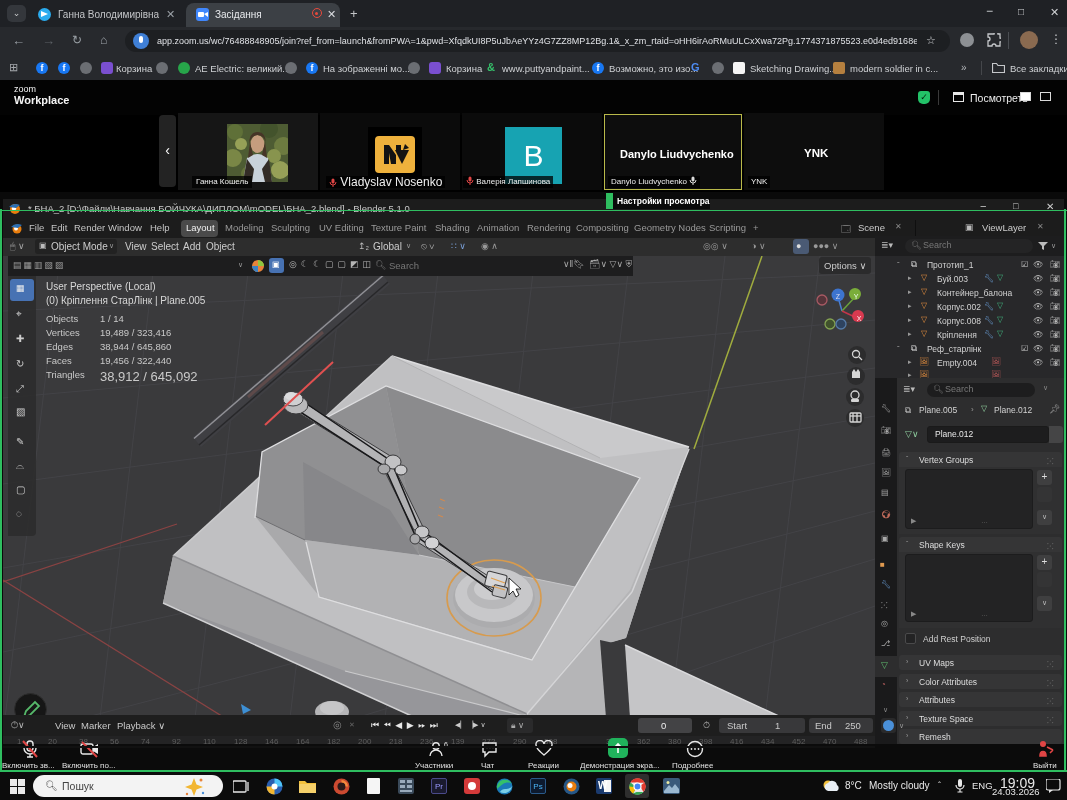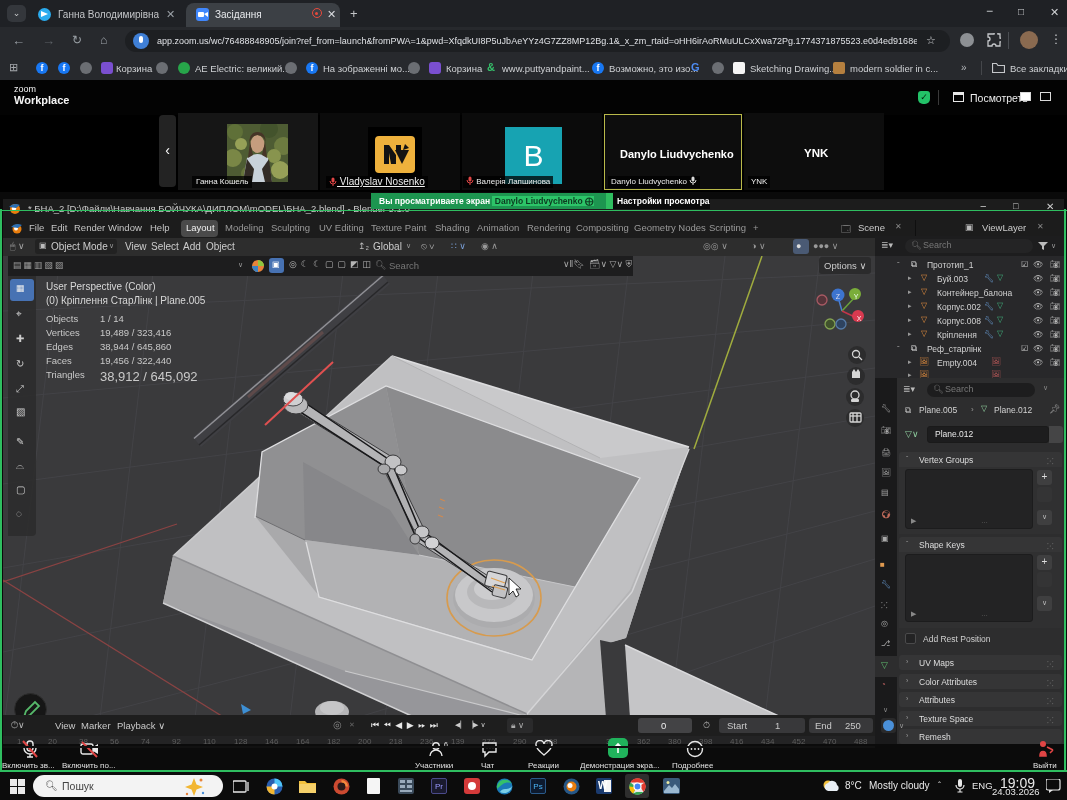--- a/index.html
+++ b/index.html
@@ -121,21 +121,21 @@
   <div class="abs" style="left:192px;top:61px;height:12px;background:rgba(0,0,0,.75);color:#efefef;font-size:8px;line-height:12px;padding:0 4px;">Ганна Кошель</div>
 
   <div class="abs" style="left:320px;top:-2px;width:140px;height:77px;background:#0b0b0b;"></div>
   <div class="abs" style="left:368px;top:12px;width:54px;height:50px;background:#000;"></div>
   <svg class="abs" style="left:375px;top:21px;" width="40" height="37">
     <rect width="40" height="37" rx="4" fill="#eeb13c"></rect>
     <path d="M9 28 L9 9 L14 9 L21 19 L21 9 L26 9 L26 15 L21 15 L21 28 L16 28 L14 17 L14 28 Z" fill="#131313"></path>
     <path d="M20 14 L34 14 L27 28 Z" fill="#131313"></path>
     <path d="M30 8 L34 12 L28 14 Z" fill="#131313"></path>
   </svg>
-  <div class="abs" style="left:326px;top:61px;height:12px;background:rgba(0,0,0,.75);color:#efefef;font-size:10px;line-height:12px;padding:0 3px;text-decoration:underline;"><svg width="8" height="9" style="vertical-align:-1px;">
+  <div class="abs" style="left:326px;top:61px;height:12px;background:rgba(0,0,0,.75);color:#efefef;font-size:12px;line-height:12px;padding:0 3px;"><svg width="8" height="9" style="vertical-align:-1px;">
           <rect x="2.5" y="0.5" width="3" height="5" rx="1.5" fill="#e04545"></rect>
           <path d="M1 4 a3 3 0 0 0 6 0 M4 7 l0 2" stroke="#e04545" stroke-width="1" fill="none"></path>
         </svg> Vladyslav Nosenko</div>
 
   <div class="abs" style="left:462px;top:-2px;width:140px;height:77px;background:#0b0b0b;"></div>
   <div class="abs" style="left:505px;top:12px;width:57px;height:57px;background:#17a3b2;color:#fff;font-size:30px;text-align:center;line-height:57px;">B</div>
   <div class="abs" style="left:463px;top:61px;height:12px;background:rgba(0,0,0,.75);color:#efefef;font-size:8px;line-height:12px;padding:0 3px;"><svg width="8" height="9" style="vertical-align:-1px;">
           <rect x="2.5" y="0.5" width="3" height="5" rx="1.5" fill="#e04545"></rect>
           <path d="M1 4 a3 3 0 0 0 6 0 M4 7 l0 2" stroke="#e04545" stroke-width="1" fill="none"></path>
         </svg> Валерія Лапшинова</div>
@@ -358,21 +358,21 @@
 <div class="txt" style="left:13px;top:52px;color:#ccc;font-size:10px;">⌖</div>
 <div class="txt" style="left:13px;top:77px;color:#ccc;font-size:10px;">✚</div>
 <div class="txt" style="left:13px;top:102px;color:#ccc;font-size:10px;">↻</div>
 <div class="txt" style="left:13px;top:127px;color:#ccc;font-size:10px;">⤢</div>
 <div class="txt" style="left:13px;top:150px;color:#ccc;font-size:10px;">▧</div>
 <div class="txt" style="left:13px;top:180px;color:#ccc;font-size:10px;">✎</div>
 <div class="txt" style="left:13px;top:204px;color:#ccc;font-size:10px;">⌓</div>
 <div class="txt" style="left:13px;top:228px;color:#ccc;font-size:10px;">▢</div>
 <div class="txt" style="left:13px;top:252px;color:#ccc;font-size:10px;">◌</div>
 
-<div class="txt" style="left:43px;top:25px;color:#d8d8d8;font-size:10px;">User Perspective (Color)</div>
+<div class="txt" style="left:43px;top:25px;color:#d8d8d8;font-size:10px;">User Perspective (Local)</div>
 <div class="txt" style="left:43px;top:39px;color:#d8d8d8;font-size:10px;">(0) Кріплення СтарЛінк | Plane.005</div>
 <div class="txt" style="left:43px;top:57px;color:#c9c9c9;font-size:9.5px;">Objects</div>
       <div class="txt" style="left:97px;top:57px;color:#c9c9c9;font-size:9.5px;">1 / 14</div>
 <div class="txt" style="left:43px;top:71px;color:#c9c9c9;font-size:9.5px;">Vertices</div>
       <div class="txt" style="left:97px;top:71px;color:#c9c9c9;font-size:9.5px;">19,489 / 323,416</div>
 <div class="txt" style="left:43px;top:85px;color:#c9c9c9;font-size:9.5px;">Edges</div>
       <div class="txt" style="left:97px;top:85px;color:#c9c9c9;font-size:9.5px;">38,944 / 645,860</div>
 <div class="txt" style="left:43px;top:99px;color:#c9c9c9;font-size:9.5px;">Faces</div>
       <div class="txt" style="left:97px;top:99px;color:#c9c9c9;font-size:9.5px;">19,456 / 322,440</div>
 <div class="txt" style="left:43px;top:113px;color:#c9c9c9;font-size:9.5px;">Triangles</div>
@@ -684,21 +684,20 @@
   <div class="txt" style="left:1033px;top:24px;">Выйти</div>
 </div>
 
 <div class="abs" style="left:3px;top:746px;width:872px;height:2px;background:#111;"></div>
 
 <div class="abs" style="left:0;top:209.5px;width:1067px;height:1.5px;background:#2fbe60;"></div>
 <div class="abs" style="left:0;top:770px;width:1067px;height:2px;background:#2fbe60;"></div>
 <div class="abs" style="left:0;top:209px;width:2px;height:563px;background:#2fbe60;"></div>
 <div class="abs" style="left:1064px;top:209px;width:2px;height:563px;background:#2fbe60;"></div>
 
-<div class="abs" style="left:371px;top:193px;width:235px;height:16px;overflow:hidden;background:#1d9550;color:#fff;font-size:8.5px;font-weight:bold;line-height:16px;padding:0 0 0 8px;">Вы просматриваете экран <span style="background:#2cc468;color:#0d3a20;">&nbsp;Danylo Liudvychenko ⨁︎</span></div>
 <div class="abs" style="left:606px;top:193px;width:7px;height:16px;background:#2fbe60;"></div>
 <div class="abs" style="left:613px;top:193px;width:97px;height:16px;background:#0a0a0a;color:#fff;font-size:8.5px;font-weight:bold;line-height:16px;padding:0 0 0 4px;">Настройки просмотра</div>
 
 <div id="taskbar" class="abs" style="left:0;top:772px;width:1067px;height:28px;background:#0c0c0c;">
   <svg class="abs" style="left:10px;top:7px;" width="15" height="15">
     <rect x="0" y="0" width="7" height="7" fill="#e8e8e8"></rect>
         <rect x="8" y="0" width="7" height="7" fill="#e8e8e8"></rect>
     <rect x="0" y="8" width="7" height="7" fill="#e8e8e8"></rect>
         <rect x="8" y="8" width="7" height="7" fill="#e8e8e8"></rect>
   </svg>

